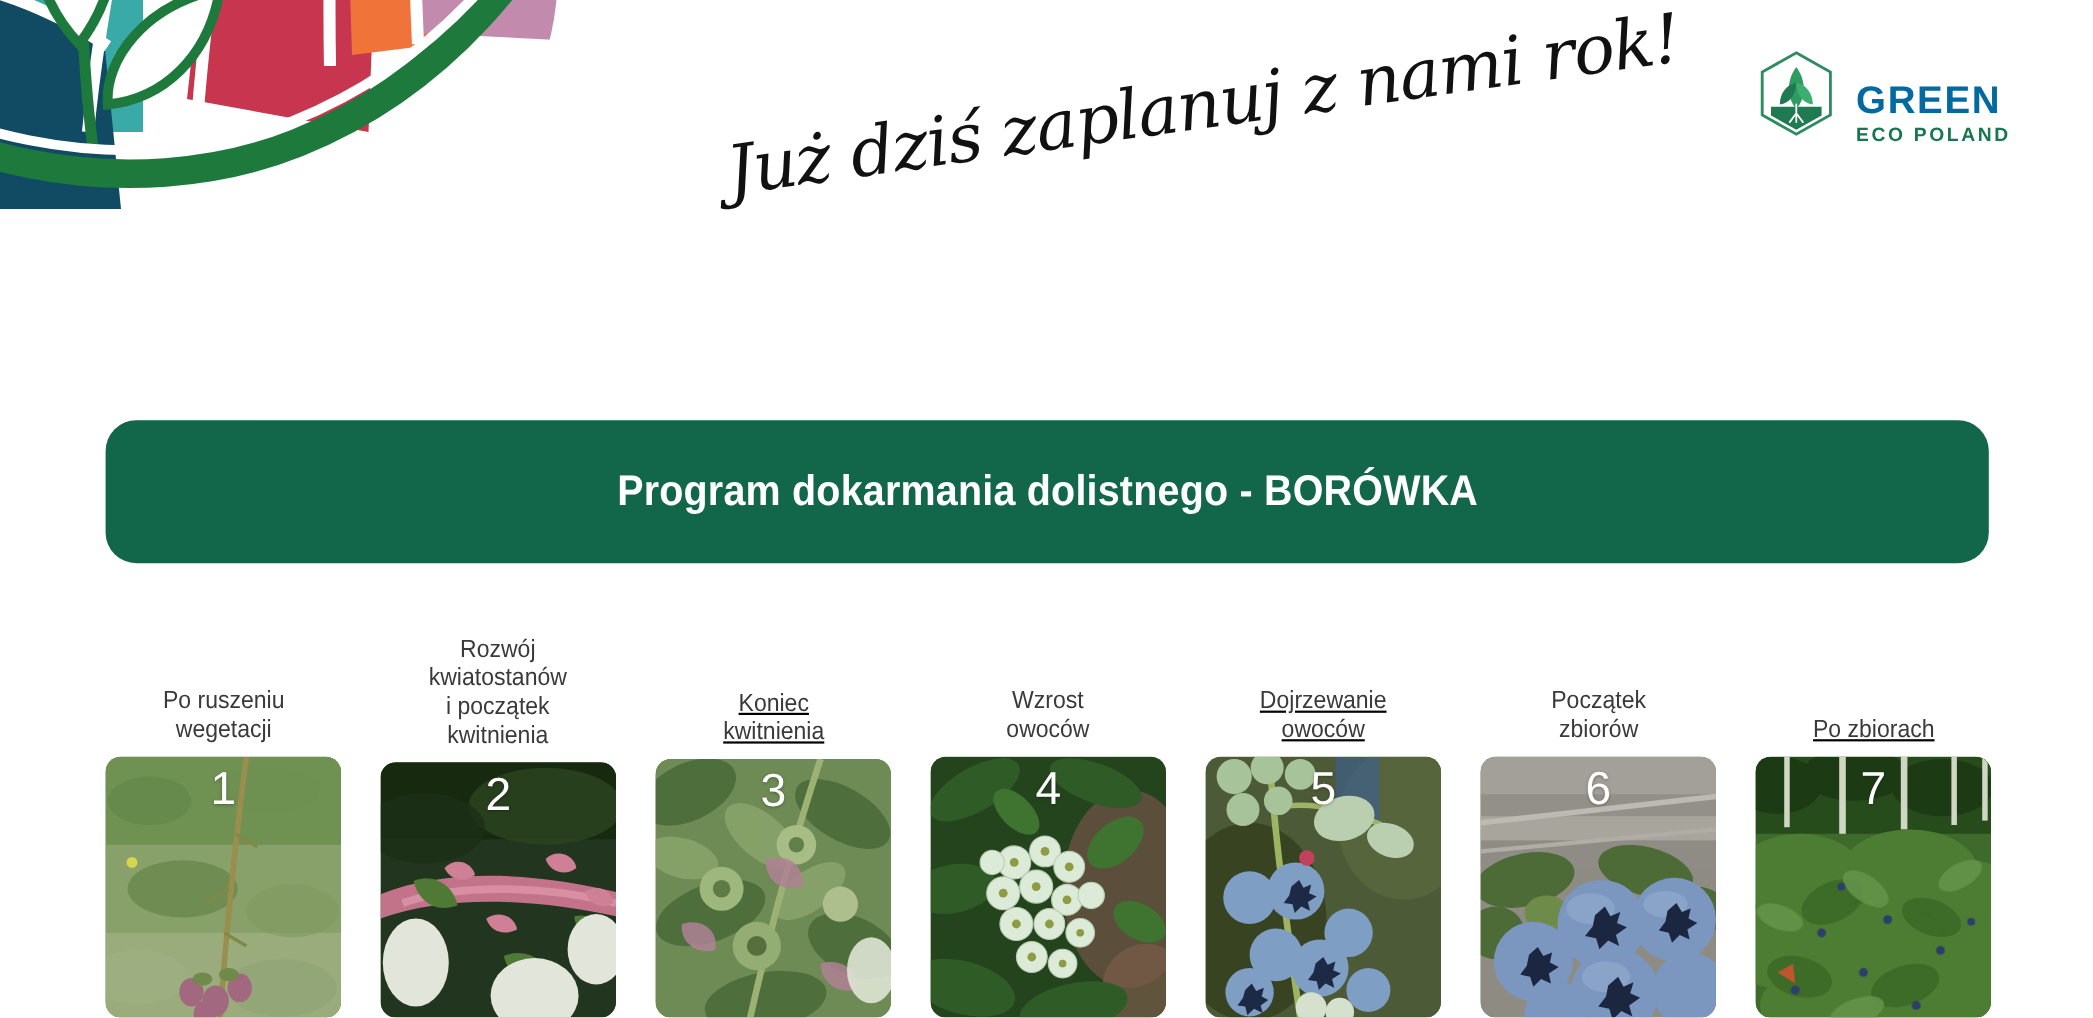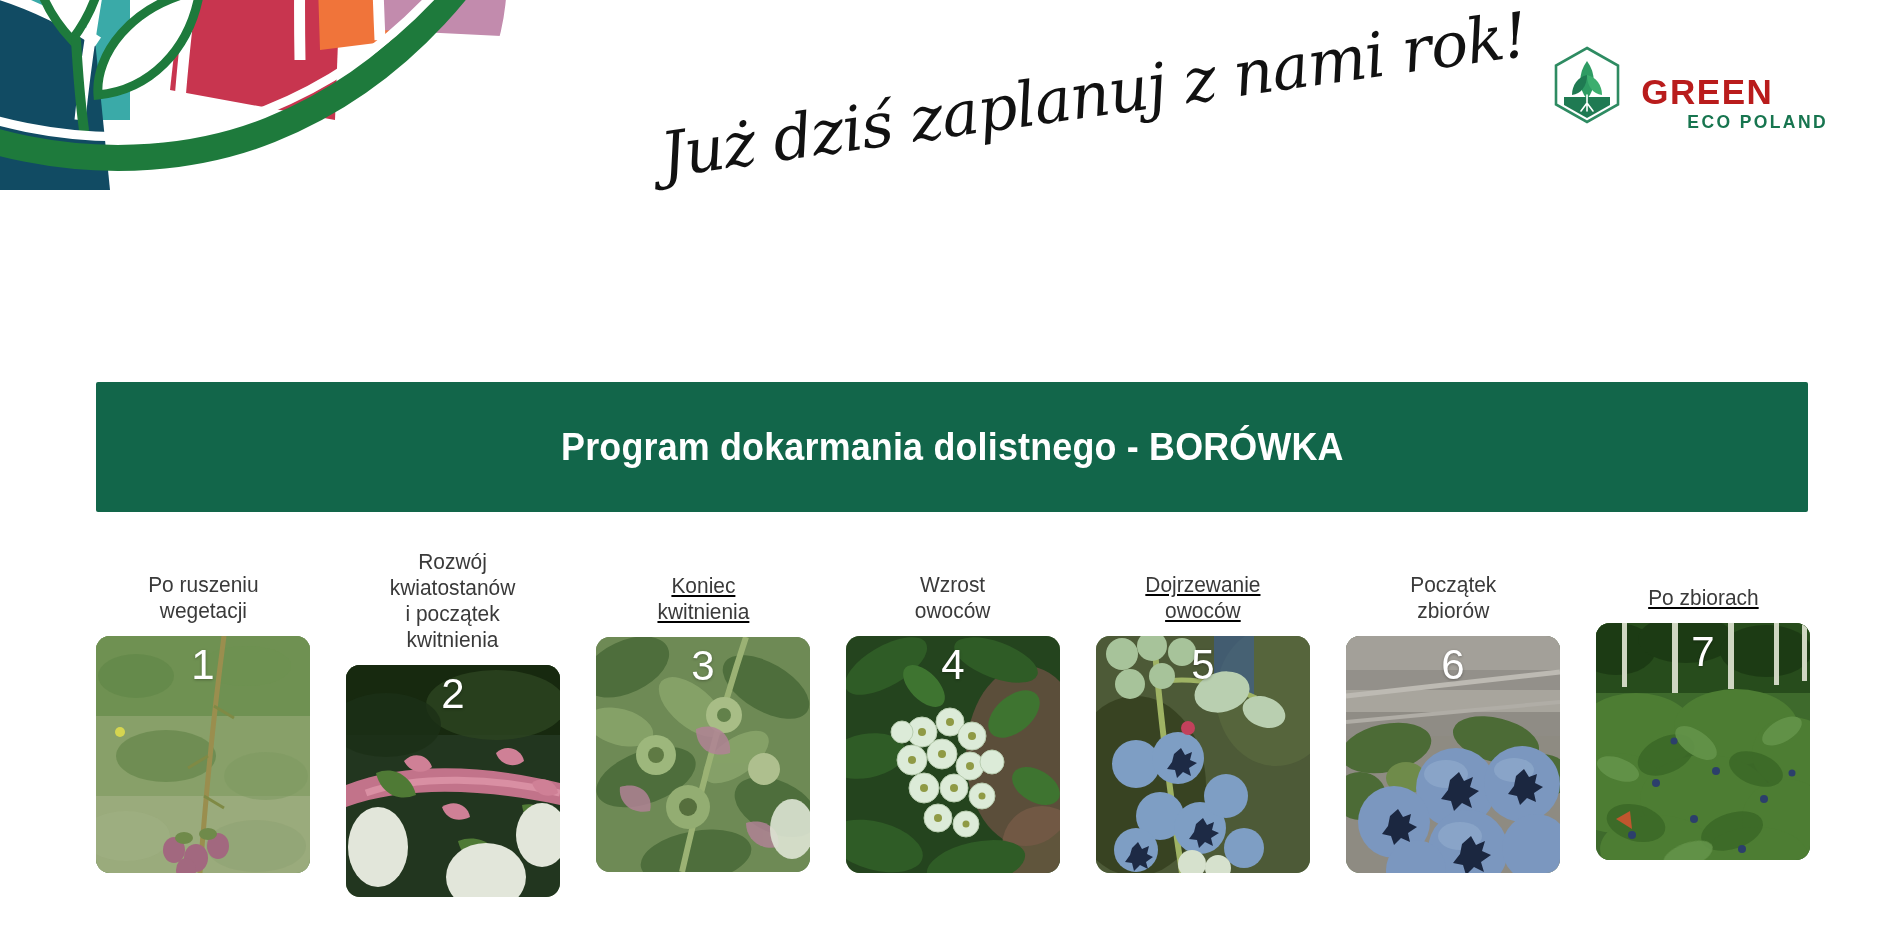--- a/index.html
+++ b/index.html
@@ -29,49 +29,49 @@
 
   .brand{
     position:absolute;right:75px;top:38px;
     display:flex;align-items:center;gap:18px;
   }
   .brand-mark{width:72px;height:80px;flex:0 0 auto;}
   .brand-mark svg{width:100%;height:100%;display:block;}
   .brand-words{display:flex;flex-direction:column;justify-content:center;line-height:1;}
   .brand-name{
     font-family:"Liberation Sans", sans-serif;
-    font-size:35px;font-weight:700;color:#b91c1c;letter-spacing:1.5px;margin-top:36px;
+    font-size:35px;font-weight:700;color:#0369a1;letter-spacing:1.5px;margin-top:36px;
   }
   .brand-sub{
     font-family:"Liberation Sans", sans-serif;
     font-size:17.5px;font-weight:700;color:#17754F;
-    letter-spacing:2.4px;margin-top:5px;margin-left:46px;
+    letter-spacing:2.4px;margin-top:5px;
   }
 
   
   .banner{
     position:absolute;left:96px;top:382px;width:1712px;height:130px;
-    background:#12664A;border-radius:2px;
+    background:#12664A;border-radius:28px;
     display:flex;align-items:center;justify-content:center;
   }
   .banner-title{
     color:#ffffff;font-weight:700;font-size:39px;
     font-family:"Liberation Sans", sans-serif;
     letter-spacing:0.2px;white-space:nowrap;
     transform:scaleX(0.92);transform-origin:center;
   }
 
   
   .stages{
     position:absolute;left:96px;top:520px;width:1712px;height:405px;
     display:flex;align-items:flex-end;
   }
   .stage{
     flex:0 0 auto;
-    display:flex;flex-direction:column;align-items:center;justify-content:center;
+    display:flex;flex-direction:column;align-items:center;justify-content:flex-end;
     height:100%;
   }
   .stage-label{
     color:#3a3a3a;
     font-family:"Liberation Sans", sans-serif;
     font-size:22.5px;line-height:26px;text-align:center;
     font-weight:400;white-space:pre-line;
     transform:scaleX(0.93);transform-origin:center bottom;
     margin-bottom:12px;
   }

